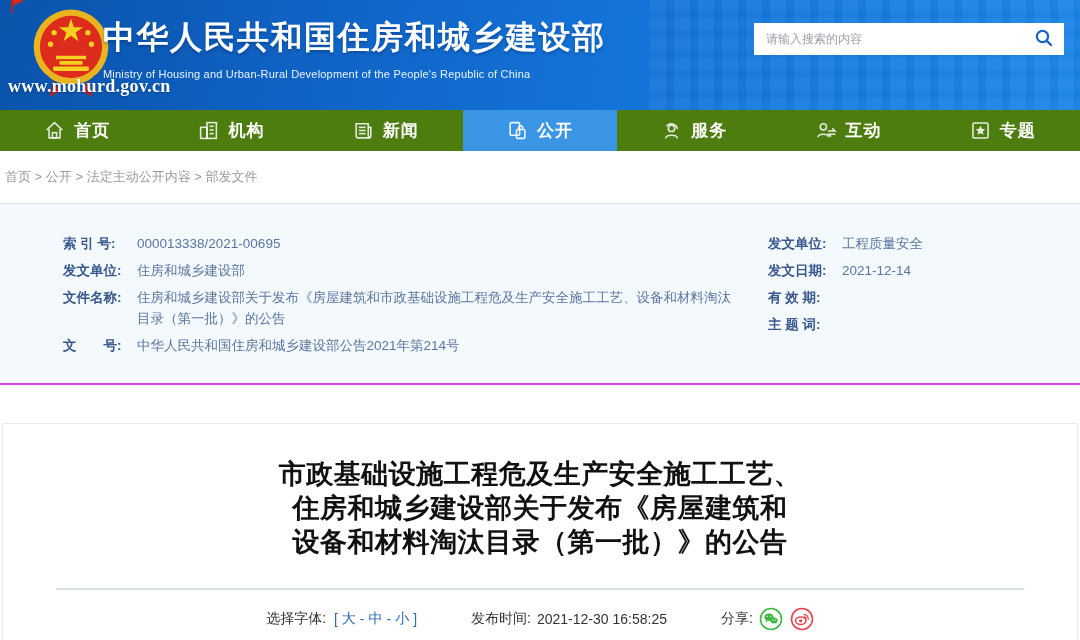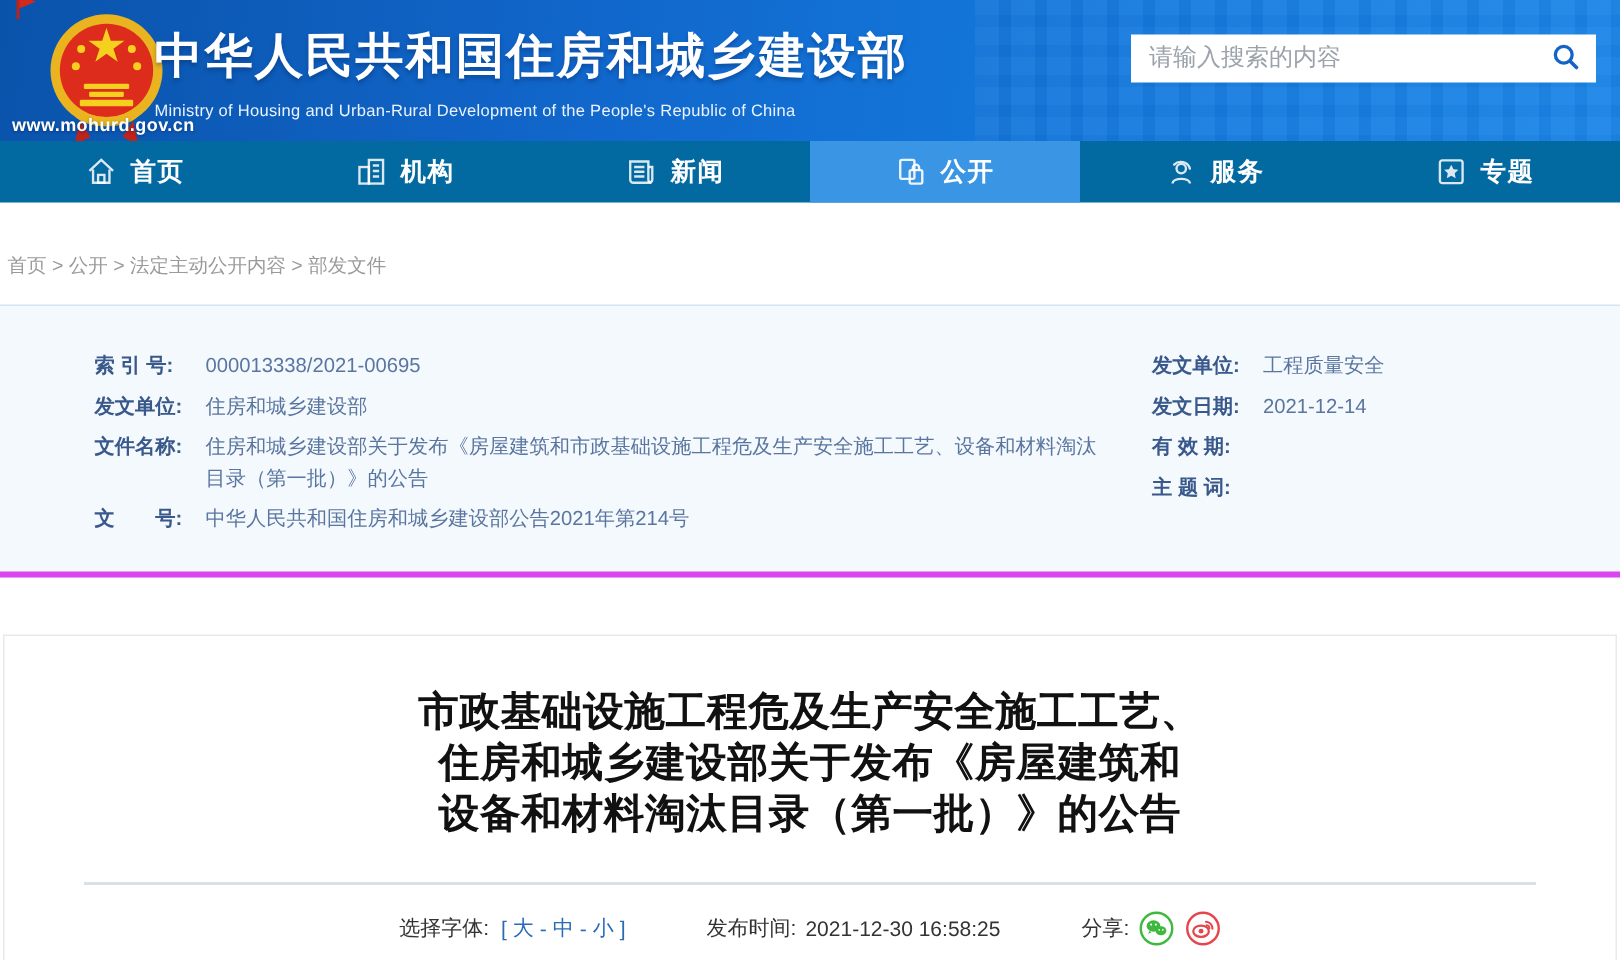--- a/index.html
+++ b/index.html
@@ -8,47 +8,47 @@
 
   
   .header { position:absolute; top:0; left:0; width:1080px; height:110px;
     background:linear-gradient(100deg,#0a53ab 0%,#1166ca 35%,#1478dc 65%,#1b86e8 100%); }
   .building-texture { position:absolute; right:0; top:0; width:430px; height:110px; opacity:.45;
     background:
       repeating-linear-gradient(90deg, rgba(255,255,255,.07) 0 16px, rgba(8,40,90,.10) 16px 24px),
       repeating-linear-gradient(0deg, rgba(255,255,255,.05) 0 12px, rgba(8,40,90,.06) 12px 20px); }
   .corner-flag { position:absolute; left:9px; top:-3px; }
   .emblem { position:absolute; left:26px; top:6px; }
-  .site-url { position:absolute; left:8px; top:76px; color:#fff; font-weight:bold; font-size:12px;
-    text-shadow:0 1px 2px rgba(0,30,80,.5); letter-spacing:.3px; }
+  .site-url { position:absolute; left:8px; top:76px; color:#fff; font-weight:bold; font-size:18px;
+    text-shadow:0 1px 2px rgba(0,30,80,.5); letter-spacing:.3px;font-family:Liberation Serif, serif; }
   .titles { position:absolute; left:103px; top:16px; color:#fff; }
   .title-cn { font-size:32px; font-weight:700; letter-spacing:1.5px; text-shadow:0 2px 3px rgba(0,30,80,.35); }
   .title-en { margin-top:8px; font-size:11px; color:#eaf3ff; letter-spacing:.2px; }
   .search-box { position:absolute; right:16px; top:23px; width:310px; height:32px; background:#fff;
     display:flex; align-items:center; padding:0 8px 0 12px; }
-  .search-box input { flex:1; border:none; outline:none; font-size:16px; color:#333;
+  .search-box input { flex:1; border:none; outline:none; font-size:12px; color:#333;
     font-family:"Liberation Sans","DejaVu Sans",sans-serif; }
   .search-box input::placeholder { color:#9aa2ab; }
   .search-btn { width:24px; height:24px; display:flex; align-items:center; justify-content:center;
     background:none; border:none; cursor:pointer; }
 
   
-  .nav { position:absolute; top:94px; left:0; width:1080px; height:41px; background:#0369a1; display:flex; }
+  .nav { position:absolute; top:110px; left:0; width:1080px; height:41px; background:#4d7c0f; display:flex; }
   .nav-item { flex:1; display:flex; align-items:center; justify-content:center; gap:9px;
     color:#fff; font-size:17px; font-weight:700; cursor:pointer; letter-spacing:1px; }
   .nav-item.active { background:#3b95e5; }
   .nav-item svg { display:block; }
 
   
   .breadcrumb { position:absolute; top:151px; left:0; width:1080px; height:52px;
     display:flex; align-items:center; padding-left:5px; font-size:13px; color:#9a9a9a; }
 
   
   .doc-info { position:absolute; top:203px; left:0; width:1080px; height:182px; background:#f4f9fd;
-    border-top:1px solid #d6e5f4; border-bottom:4px solid #d946ef; }
+    border-top:1px solid #d6e5f4; border-bottom:2px solid #d946ef; }
   .info-col { position:absolute; top:29px; }
   .col-left  { left:63px;  width:675px; }
   .col-right { left:768px; width:300px; }
   .info-row { display:flex; margin-bottom:6px; font-size:13.5px; line-height:21px; }
   .info-label { flex:0 0 74px; font-weight:700; color:#39598c; white-space:pre; }
   .info-value { flex:1; color:#5a76a0; }
 
   
   .article { position:absolute; top:423px; left:2px; width:1076px; height:230px; background:#fff;
     border:1px solid #e9e9e9; border-bottom:none; }
@@ -164,20 +164,30 @@
     </div>
     <div class="nav-item">
       <span>
         <svg width="21" height="21" viewBox="0 0 20 20" fill="none" stroke="rgba(255,255,255,.85)" stroke-width="1.5">
           <circle cx="10" cy="8" r="3"></circle>
           <path d="M4.5 17.5 c0 -4 11 -4 11 0"></path>
           <path d="M5.5 5.5 a6 6 0 0 1 10 2.5" stroke-linecap="round"></path>
         </svg>
         </span>
       <span>服务</span>
+    </div>
+    <div class="nav-item">
+      <span>
+        <svg width="21" height="21" viewBox="0 0 20 20" fill="none" stroke="rgba(255,255,255,.85)" stroke-width="1.5">
+          <circle cx="7" cy="6.5" r="3"></circle>
+          <path d="M2 16.5 c0 -4 10 -4 10 0"></path>
+          <path d="M12 10.5 h6 l-2 -2 M18 13.5 h-6 l2 2" stroke-linecap="round"></path>
+        </svg>
+        </span>
+      <span>互动</span>
     </div>
     <div class="nav-item">
       <span>
         <svg width="21" height="21" viewBox="0 0 20 20" fill="none" stroke="rgba(255,255,255,.85)" stroke-width="1.5">
           <rect x="2.8" y="2.8" width="14.4" height="14.4" rx="1.5"></rect>
           <path d="M10 5.5 l1.4 2.9 3.1 .4 -2.3 2.2 .6 3.1 -2.8 -1.5 -2.8 1.5 .6 -3.1 -2.3 -2.2 3.1 -.4 Z" fill="rgba(255,255,255,.85)" stroke="none"></path>
         </svg>
         </span>
       <span>专题</span>
     </div>

